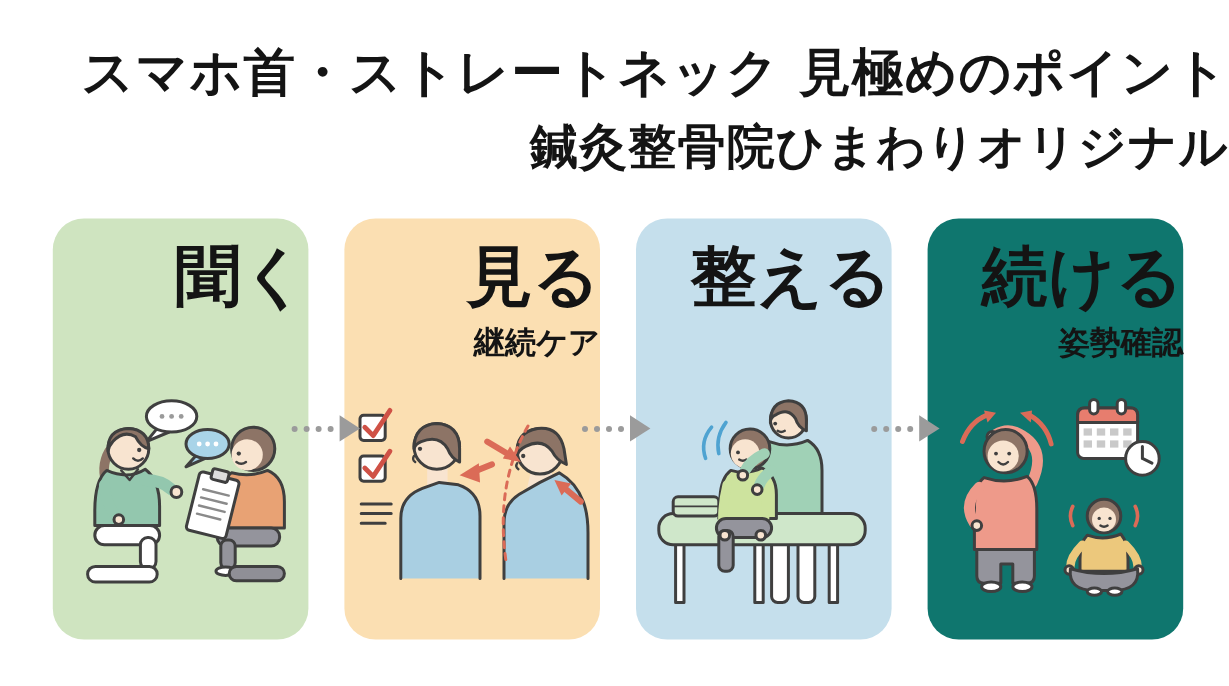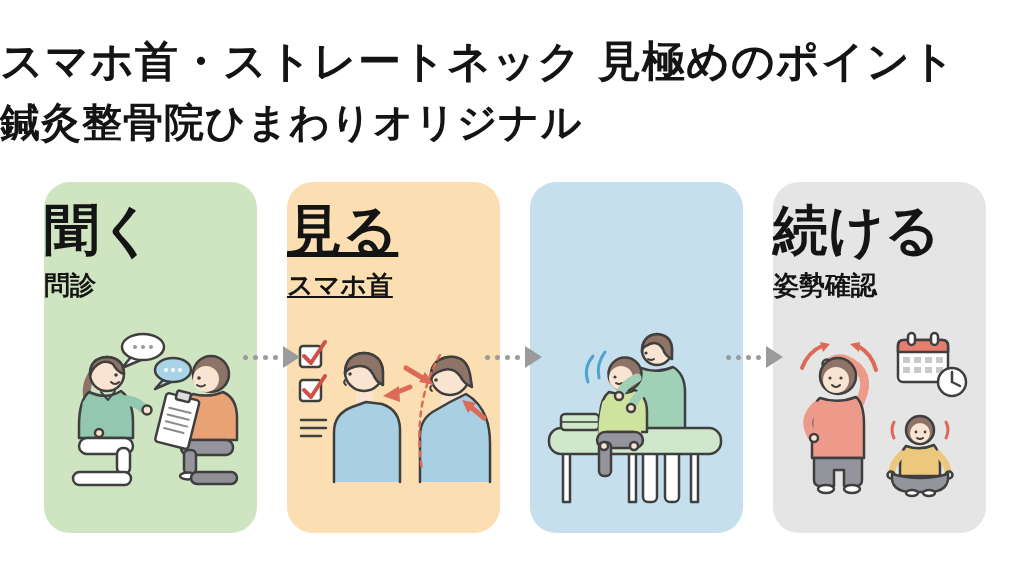--- a/index.html
+++ b/index.html
@@ -1,28 +1,28 @@
 <!DOCTYPE html>
 <html lang="ja"><head>
 <meta charset="utf-8">
 <style>
   html,body{margin:0;padding:0;background:#ffffff;}
   body{font-family:"DejaVu Sans","Liberation Sans",sans-serif;color:#141414;}
   .stage{position:relative;width:1024px;height:572px;background:#ffffff;overflow:hidden;}
 
-  .header{position:absolute;top:38px;left:0;width:100%;text-align:left;}
+  .header{position:absolute;top:38px;left:0;width:100%;text-align:right;}
   .title{font-size:43px;font-weight:900;letter-spacing:1px;line-height:1.1;margin:0;color:#141414;}
   .subtitle{font-size:40px;font-weight:800;letter-spacing:1px;margin:10px 0 0 0;color:#141414;}
 
   .cards{position:absolute;top:182px;left:44px;display:flex;gap:30px;}
-  .card{position:relative;width:213px;height:351px;border-radius:26px;text-align:left;}
+  .card{position:relative;width:213px;height:351px;border-radius:26px;text-align:right;}
   .card-0{background:#cfe4c0;}
-  .card-1{background:#fbdfb2;text-decoration:underline;}
+  .card-1{background:#fbdfb2;}
   .card-2{background:#c5dfec;}
-  .card-3{background:#e5e5e5;}
+  .card-3{background:#0f766e;}
   .card h2{margin:20px 0 0 0;font-size:55px;line-height:1.05;font-weight:900;color:#141414;}
   .card .cardsub{margin:8px 0 0 0;font-size:26px;font-weight:800;color:#141414;}
   .illus{position:absolute;left:50%;transform:translateX(-50%);top:148px;width:200px;height:195px;}
 
   .flow-arrow{position:absolute;top:346px;height:22px;display:flex;align-items:center;gap:5px;z-index:5;}
   .flow-arrow .dot{width:5px;height:5px;border-radius:50%;background:#9b9b9b;}
   .flow-arrow .head{width:0;height:0;border-top:11px solid transparent;border-bottom:11px solid transparent;border-left:17px solid #9b9b9b;}
   .arrow-1{left:243px;}
   .arrow-2{left:485px;}
   .arrow-3{left:726px;}
@@ -34,21 +34,20 @@
 
   <div class="header">
     <h1 class="title">スマホ首・ストレートネック 見極めのポイント</h1>
     <div class="subtitle">鍼灸整骨院ひまわりオリジナル</div>
   </div>
 
   <div class="cards">
 
     <section class="card card-0">
       <h2>聞く</h2>
-      <div class="cardsub">問診</div>
       <svg class="illus" viewBox="0 0 200 195" aria-label="consultation-interview-illustration">
         <g stroke="#3f3f3f" stroke-width="2.5" stroke-linecap="round" stroke-linejoin="round">
 
           <path d="M80,27 L71,38 L90,30 Z" fill="#ffffff"></path>
           <ellipse cx="92" cy="17" rx="21" ry="13" fill="#ffffff"></ellipse>
           <path d="M112,50 L104,59 L120,52 Z" fill="#a9d4e8"></path>
           <ellipse cx="122" cy="40" rx="18" ry="12" fill="#a9d4e8"></ellipse>
           <g stroke="none">
             <circle cx="84" cy="17" r="2" fill="#9a9a9a"></circle>
               <circle cx="92" cy="17" r="2" fill="#9a9a9a"></circle>
@@ -89,21 +88,21 @@
             <rect x="109" y="66" width="34" height="50" rx="3" fill="#ffffff"></rect>
             <rect x="119" y="61" width="14" height="9" rx="2" fill="#dddddd"></rect>
             <path d="M115,80 H137 M115,87 H137 M115,94 H137 M115,101 H135" stroke="#8a8a8a" stroke-width="2"></path>
           </g>
         </g>
       </svg>
     </section>
 
     <section class="card card-1">
       <h2>見る</h2>
-      <div class="cardsub">スマホ首</div>
+      <div class="cardsub">継続ケア</div>
       <svg class="illus" viewBox="0 0 200 195" aria-label="posture-check-illustration">
         <g stroke="#3f3f3f" stroke-width="2.5" stroke-linecap="round" stroke-linejoin="round">
 
           <rect x="6" y="16" width="21" height="21" rx="3" fill="#ffffff"></rect>
           <path d="M10,26 L17,33 L31,12" fill="none" stroke="#cf5146" stroke-width="4"></path>
           <rect x="6" y="50" width="21" height="21" rx="3" fill="#ffffff"></rect>
           <path d="M10,60 L17,67 L31,46" fill="none" stroke="#cf5146" stroke-width="4"></path>
           <path d="M7,90 H32 M7,98 H32 M7,106 H27" fill="none"></path>
 
           <rect x="62" y="56" width="17" height="20" fill="#f8e4d0" stroke="none"></rect>
@@ -124,20 +123,21 @@
           <path d="M146,25 Q118,74 128,140" fill="none" stroke="#db6b57" stroke-dasharray="5 5"></path>
           <path d="M112,38 L127,47" fill="none" stroke="#db6b57" stroke-width="5"></path>
           <polygon points="140,55 125,52 131,42" fill="#db6b57" stroke="none"></polygon>
           <path d="M190,88 L178,78" fill="none" stroke="#db6b57" stroke-width="5"></path>
           <polygon points="168,70 182,73 174,83" fill="#db6b57" stroke="none"></polygon>
         </g>
       </svg>
     </section>
 
     <section class="card card-2">
+      <h2>整える</h2>
       <svg class="illus" viewBox="0 0 200 195" aria-label="gentle-treatment-illustration">
         <g stroke="#3f3f3f" stroke-width="2.5" stroke-linecap="round" stroke-linejoin="round">
 
           <circle cx="120" cy="20" r="15" fill="#f8e4d0"></circle>
           <path d="M105,22 Q105,5 120,4 Q135,5 135,20 L135,29 Q128,26 126,19 Q120,9 109,16 Q105,18 105,22 Z" fill="#8d7466"></path>
           <circle cx="109" cy="23" r="1.6" fill="#3f3f3f" stroke="none"></circle>
           <path d="M111,29 Q114,31 117,29" fill="none" stroke-width="2"></path>
           <path d="M104,38 Q96,44 96,62 L96,106 L148,106 L148,62 Q148,44 136,37 Q120,44 104,38 Z" fill="#a0d1b6"></path>
           <rect x="106" y="106" width="14" height="66" rx="5" fill="#ffffff"></rect>
           <rect x="128" y="106" width="14" height="66" rx="5" fill="#ffffff"></rect>

